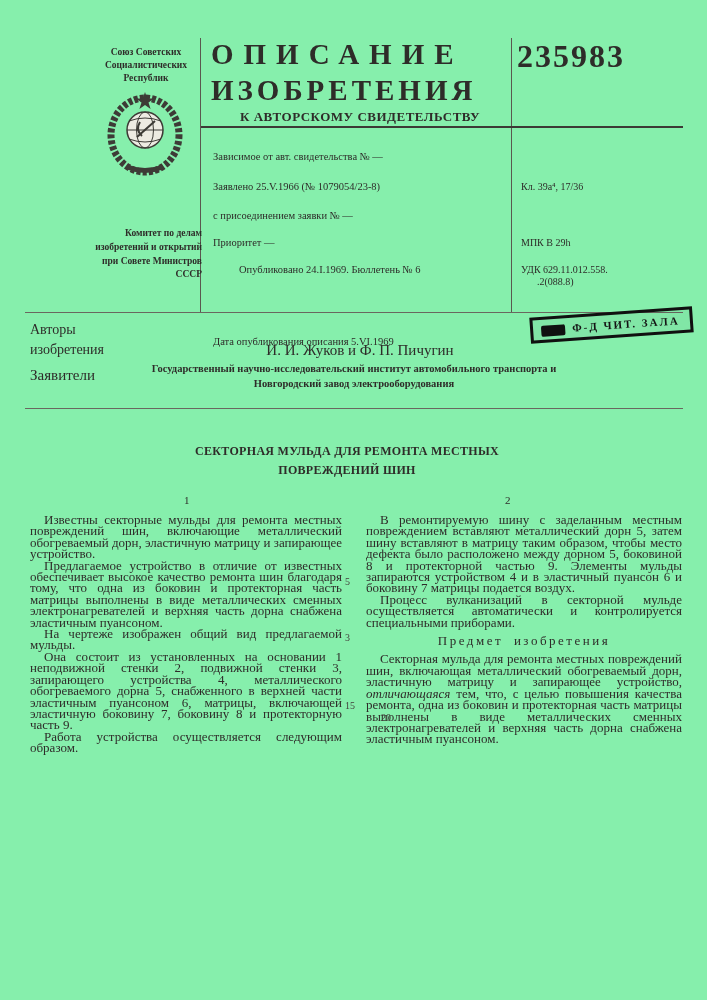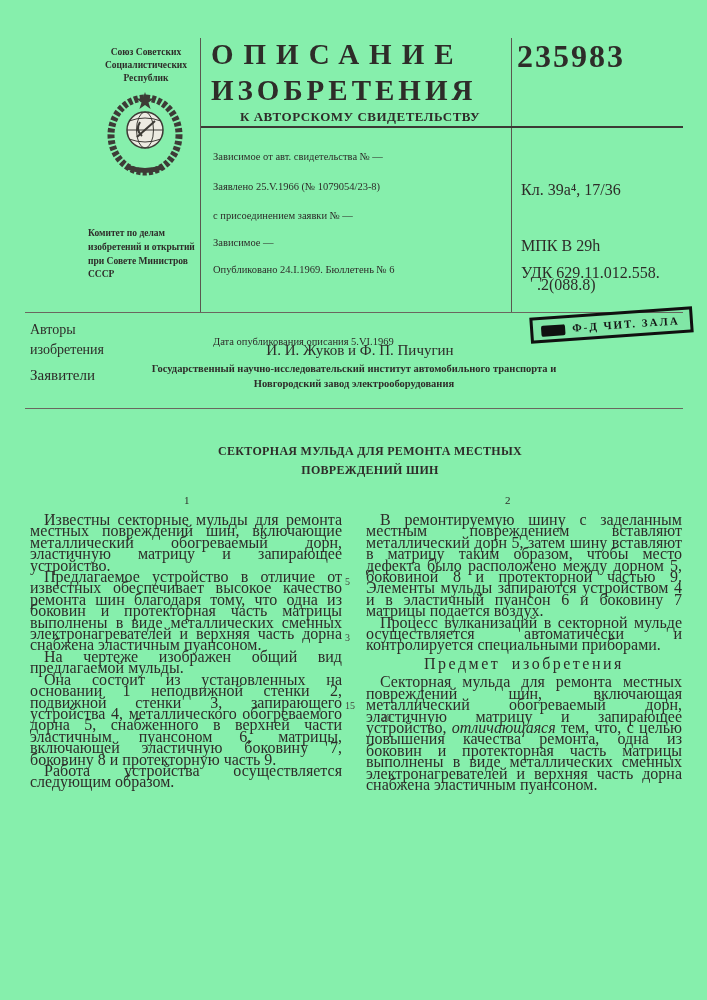--- a/index.html
+++ b/index.html
@@ -8,47 +8,47 @@
     background:#86efac;color:#2e2c29;overflow:hidden;
     font-family:Liberation Serif, serif;
   }
   .abs{position:absolute;}
   
   .vline{position:absolute;width:1px;background:#5a574f;}
   .hline{position:absolute;background:#6a675f;}
   .rule-thick{position:absolute;height:2px;background:#3c3a35;}
   
   .union-name{left:94px;top:46px;width:104px;font-size:9.5px;font-weight:bold;text-align:center;line-height:1.35;}
-  .committee{left:88px;top:227px;width:114px;font-size:9.5px;font-weight:bold;text-align:left;line-height:1.45;}
+  .committee{left:88px;top:227px;width:114px;font-size:9.5px;font-weight:bold;text-align:right;line-height:1.45;}
   .emblem-wrap{left:106px;top:90px;width:78px;height:86px;}
   
   .doc-title-1{left:211px;top:38px;width:300px;font-size:29px;font-weight:bold;letter-spacing:10px;white-space:nowrap;}
   .doc-title-2{left:211px;top:74px;width:300px;font-size:29px;font-weight:bold;letter-spacing:4px;white-space:nowrap;}
   .doc-subtitle{left:211px;top:109px;width:298px;text-align:center;font-size:13px;font-weight:bold;letter-spacing:0.5px;}
   .meta-line{left:213px;font-size:10.5px;white-space:nowrap;}
   
   .patent-number{left:517px;top:38px;font-size:32px;font-weight:bold;letter-spacing:2px;}
-  .right-meta{left:521px;font-size:16px;white-space:nowrap;}
+  .right-meta{left:521px;font-size:10px;white-space:nowrap;}
   
   .authors-label{left:30px;top:320px;width:90px;font-size:14px;line-height:1.4;}
   .authors-names{left:210px;top:342px;width:300px;text-align:center;font-size:15px;}
   .applicants-label{left:30px;top:367px;font-size:15px;}
   .applicants-names{left:118px;top:361px;width:472px;text-align:center;font-weight:bold;font-size:10.5px;line-height:1.45;}
   .stamp{
     left:530px;top:312px;transform:rotate(-4deg);
     border:3px solid #101010;padding:4px 10px 3px 8px;
     font-weight:bold;font-size:11px;letter-spacing:2px;white-space:nowrap;
     background:rgba(20,20,20,0.04);color:#141414;
   }
   .ink-blot{display:inline-block;width:24px;height:11px;background:#101010;border-radius:2px;margin-right:7px;vertical-align:middle;}
   
-  .invention-title{left:170px;top:442px;width:400px;text-align:center;font-weight:bold;font-size:12px;line-height:1.55;letter-spacing:0.3px;}
+  .invention-title{left:147px;top:442px;width:400px;text-align:center;font-weight:bold;font-size:12px;line-height:1.55;letter-spacing:0.3px;}
   
   .col-num{font-size:11px;}
-  .body-col{font-size:16px;line-height:11.4px;text-align:justify;}
+  .body-col{font-size:13px;line-height:11.4px;text-align:justify;}
   .body-col p{margin:0;text-indent:14px;}
   .body-left{left:30px;top:514px;width:312px;}
   .body-right{left:366px;top:514px;width:316px;}
   .claim-heading{text-align:center;text-indent:0 !important;letter-spacing:2.5px;word-spacing:5px;margin:7px 0 7px 0 !important;}
   .gutter-num{left:345px;font-size:10px;color:#44423d;}
 </style>
 </head>
 <body>
 
 <div class="page">
@@ -76,22 +76,22 @@
 
   <div class="abs committee">Комитет по делам изобретений и открытий при Совете Министров СССР</div>
 
   <div class="abs doc-title-1">ОПИСАНИЕ</div>
   <div class="abs doc-title-2">ИЗОБРЕТЕНИЯ</div>
   <div class="abs doc-subtitle">К АВТОРСКОМУ СВИДЕТЕЛЬСТВУ</div>
 
   <div class="abs meta-line" style="top:151px;">Зависимое от авт. свидетельства № —</div>
   <div class="abs meta-line" style="top:181px;">Заявлено 25.V.1966 (№ 1079054/23-8)</div>
   <div class="abs meta-line" style="top:210px;">с присоединением заявки № —</div>
-  <div class="abs meta-line" style="top:237px;">Зависимое —</div>
-  <div class="abs meta-line" style="top:264px;">Опубликовано 24.I.1969. Бюллетень № 6</div>
+  <div class="abs meta-line" style="top:237px;">Приоритет —</div>
+  <div class="abs meta-line" style="top:264px;margin-left:26px;">Опубликовано 24.I.1969. Бюллетень № 6</div>
   <div class="abs meta-line" style="top:292px;margin-top:44px;">Дата опубликования описания 5.VI.1969</div>
 
   <div class="abs patent-number">235983</div>
   <div class="abs right-meta" style="top:181px;">Кл. 39а⁴, 17/36</div>
   <div class="abs right-meta" style="top:237px;">МПК B 29h</div>
   <div class="abs right-meta" style="top:264px;">УДК 629.11.012.558.</div>
   <div class="abs right-meta" style="left:537px;top:276px;">.2(088.8)</div>
 
   <div class="abs authors-label">Авторы изобретения</div>
   <div class="abs authors-names">И. И. Жуков и Ф. П. Пичугин</div>

